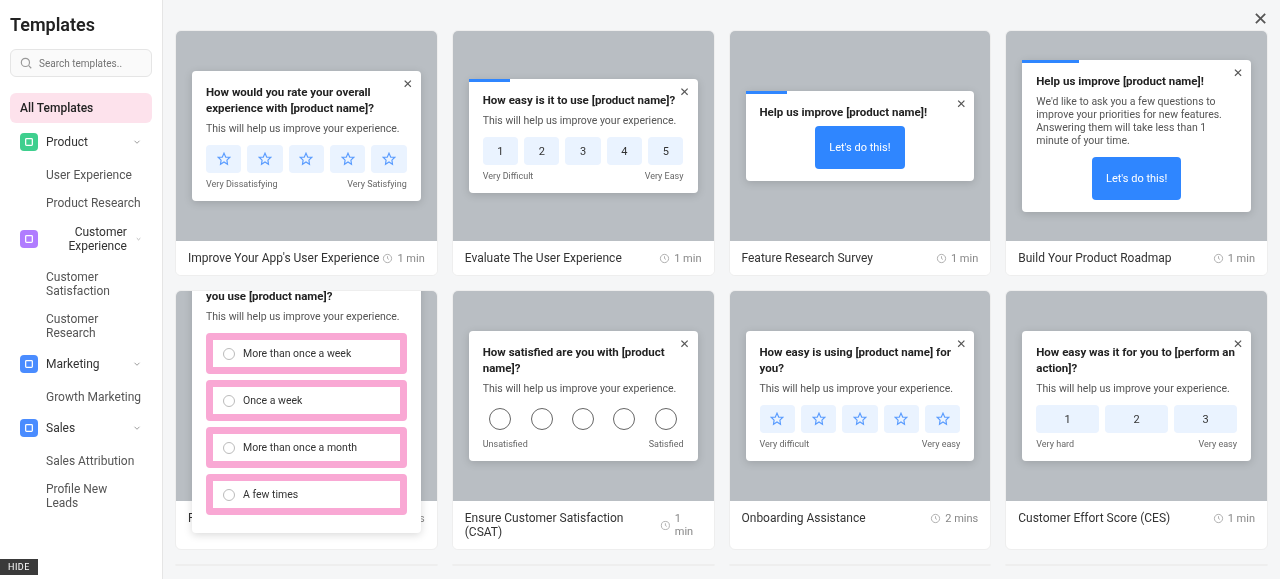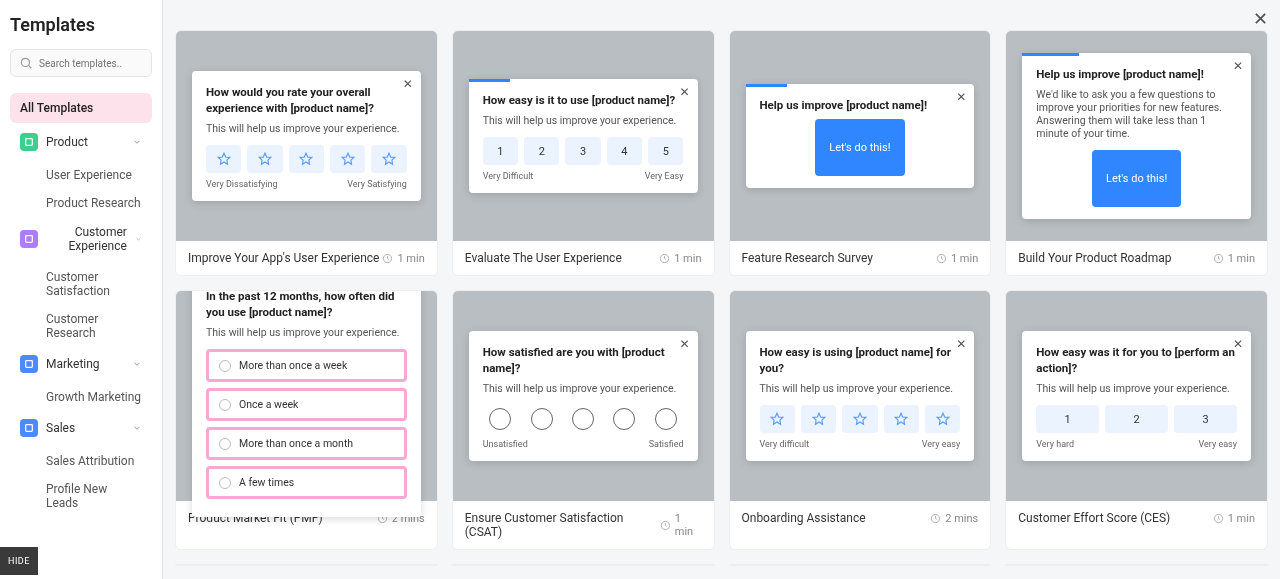--- a/index.html
+++ b/index.html
@@ -23,26 +23,26 @@
 .footer { padding:10px 12px; display:flex; align-items:center; font-size:12px; color:#333; background:#fff;}
 .footer .time { margin-left:auto; display:flex; align-items:center; gap:4px; color:#888; font-size:11px;}
 .survey { background:#fff; border-radius:4px; width:100%; padding:14px 14px 12px; position:relative; box-shadow:0 2px 8px rgba(0,0,0,0.15);}
 .survey .x { position:absolute; top:6px; right:8px; font-size:12px; color:#555; cursor:pointer;}
 .survey .bar { position:absolute; top:0; left:0; height:3px; background:#2f86ff; }
 .survey h3 { font-size:11.5px; font-weight:700; color:#222; line-height:1.35; margin-bottom:6px;}
 .survey p  { font-size:10.5px; color:#555; margin-bottom:10px;}
 .row { display:flex; justify-content:space-between; gap:6px; margin-bottom:6px;}
 .box { flex:1; height:28px; background:#eaf3ff; border-radius:4px; display:flex; align-items:center; justify-content:center; font-size:11px; color:#333;}
 .labels { display:flex; justify-content:space-between; font-size:9px; color:#666;}
-.btn { background:#2f86ff; color:#fff; font-size:11px; padding:22px 14px; border-radius:4px; border:none; cursor:pointer; display:block; margin:4px auto 0;}
-.radio { border:3px solid #f9a8d4; border-radius:4px; padding:7px 10px; display:flex; align-items:center; gap:8px; margin-bottom:6px;}
+.btn { background:#2f86ff; color:#fff; font-size:11px; padding:15px 14px; border-radius:4px; border:none; cursor:pointer; display:block; margin:4px auto 0;}
+.radio { border:7px solid #f9a8d4; border-radius:4px; padding:7px 10px; display:flex; align-items:center; gap:8px; margin-bottom:6px;}
 .radio .r { width:12px; height:12px; border:1.5px solid #bbb; border-radius:50%;}
 .radio span:last-child { font-size:10.5px; color:#333;}
 .face { width:22px; height:22px; border:1.5px solid #666; border-radius:50%; }
-.hide-badge { position:fixed; left:0; bottom:4px; background:#3a3a3a; color:#fff; font-size:9px; padding:9px 8px; letter-spacing:0.5px;}
+.hide-badge { position:fixed; left:0; bottom:4px; background:#3a3a3a; color:#fff; font-size:9px; padding:3px 8px; letter-spacing:0.5px;}
 </style>
 </head>
 <body>
 
 <div class="sidebar">
   <h1>Templates</h1>
   <div class="search-box">
     <svg width="14" height="14" viewBox="0 0 24 24" fill="none" stroke="#999" stroke-width="2">
         <circle cx="11" cy="11" r="7"></circle>
         <line x1="21" y1="21" x2="16.65" y2="16.65"></line>

